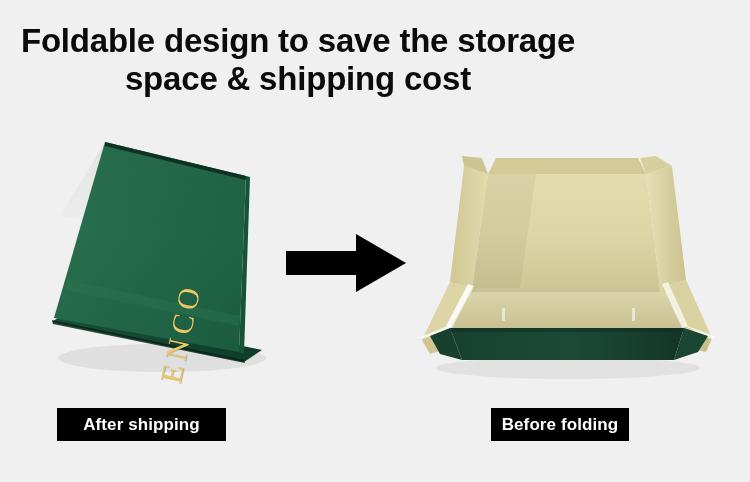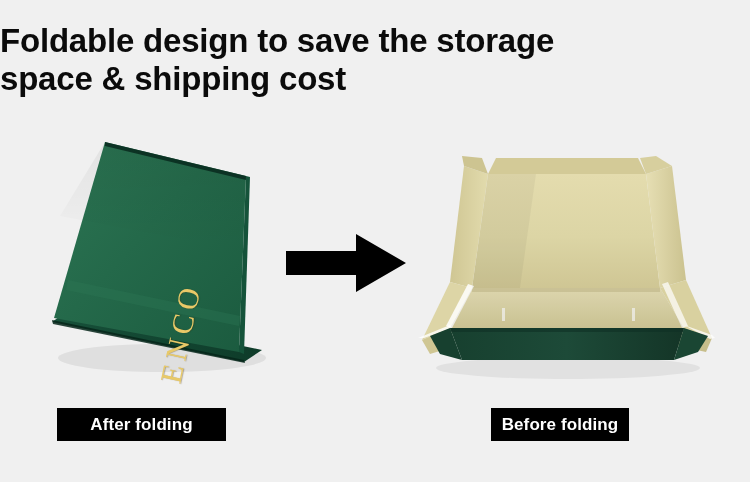--- a/index.html
+++ b/index.html
@@ -18,20 +18,21 @@
     height: 482px;
     background: #f0f0f0;
   }
 
   
   .headline {
     position: absolute;
     left: 0;
     top: 22px;
     width: 596px;
+    text-align: center;
     font-family: "Liberation Sans", sans-serif;
     font-weight: bold;
     font-size: 33px;
     line-height: 38px;
     color: #0b0b0b;
     letter-spacing: -0.2px;
     white-space: pre-line;
   }
 
   
@@ -203,17 +204,17 @@
 
       <rect x="86" y="176" width="3" height="13" fill="#ffffff" opacity="0.7"></rect>
       <rect x="216" y="176" width="3" height="13" fill="#ffffff" opacity="0.7"></rect>
 
       <polygon points="56,156 244,156 268,196 34,196" fill="rgba(0,0,0,0.05)"></polygon>
       <polygon points="72,42 120,42 104,156 56,156" fill="rgba(0,0,0,0.045)"></polygon>
     </svg>
 
   </div>
 
-  <div class="chip" id="chip-after">After folding</div>
+  <div class="chip" id="chip-after">After shipping</div>
 
   <div class="chip" id="chip-before">Before folding</div>
 
 </div>
 
 </body></html>

